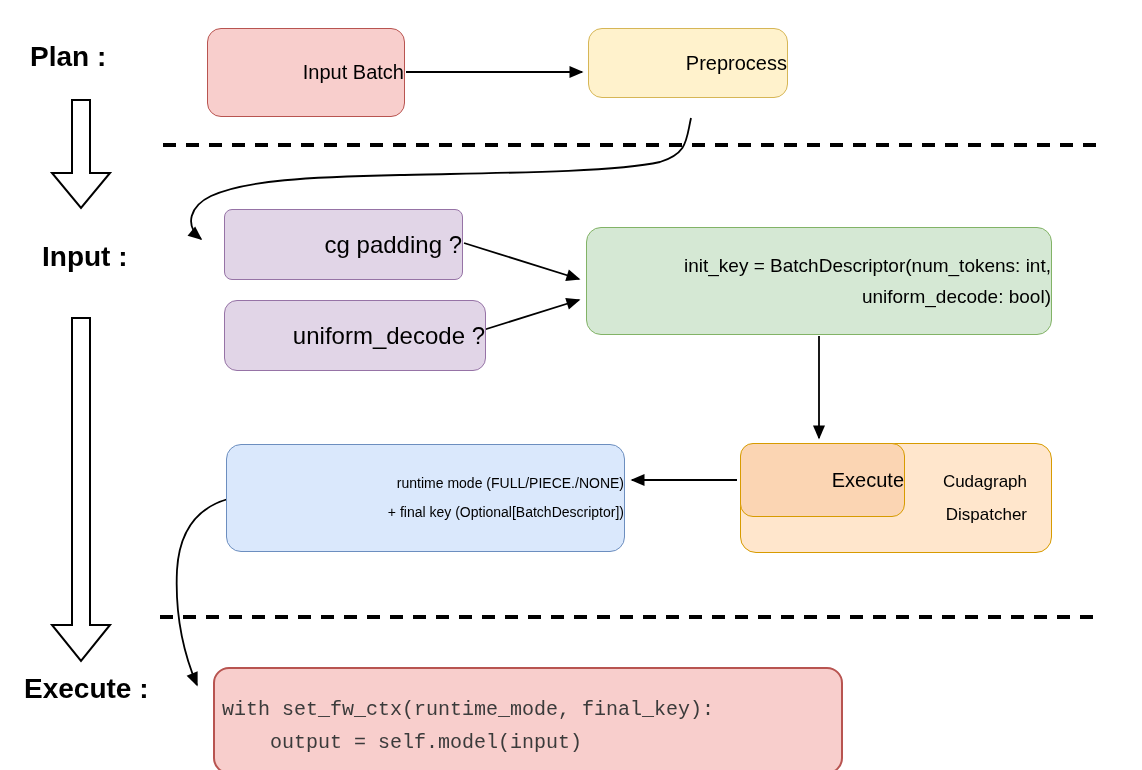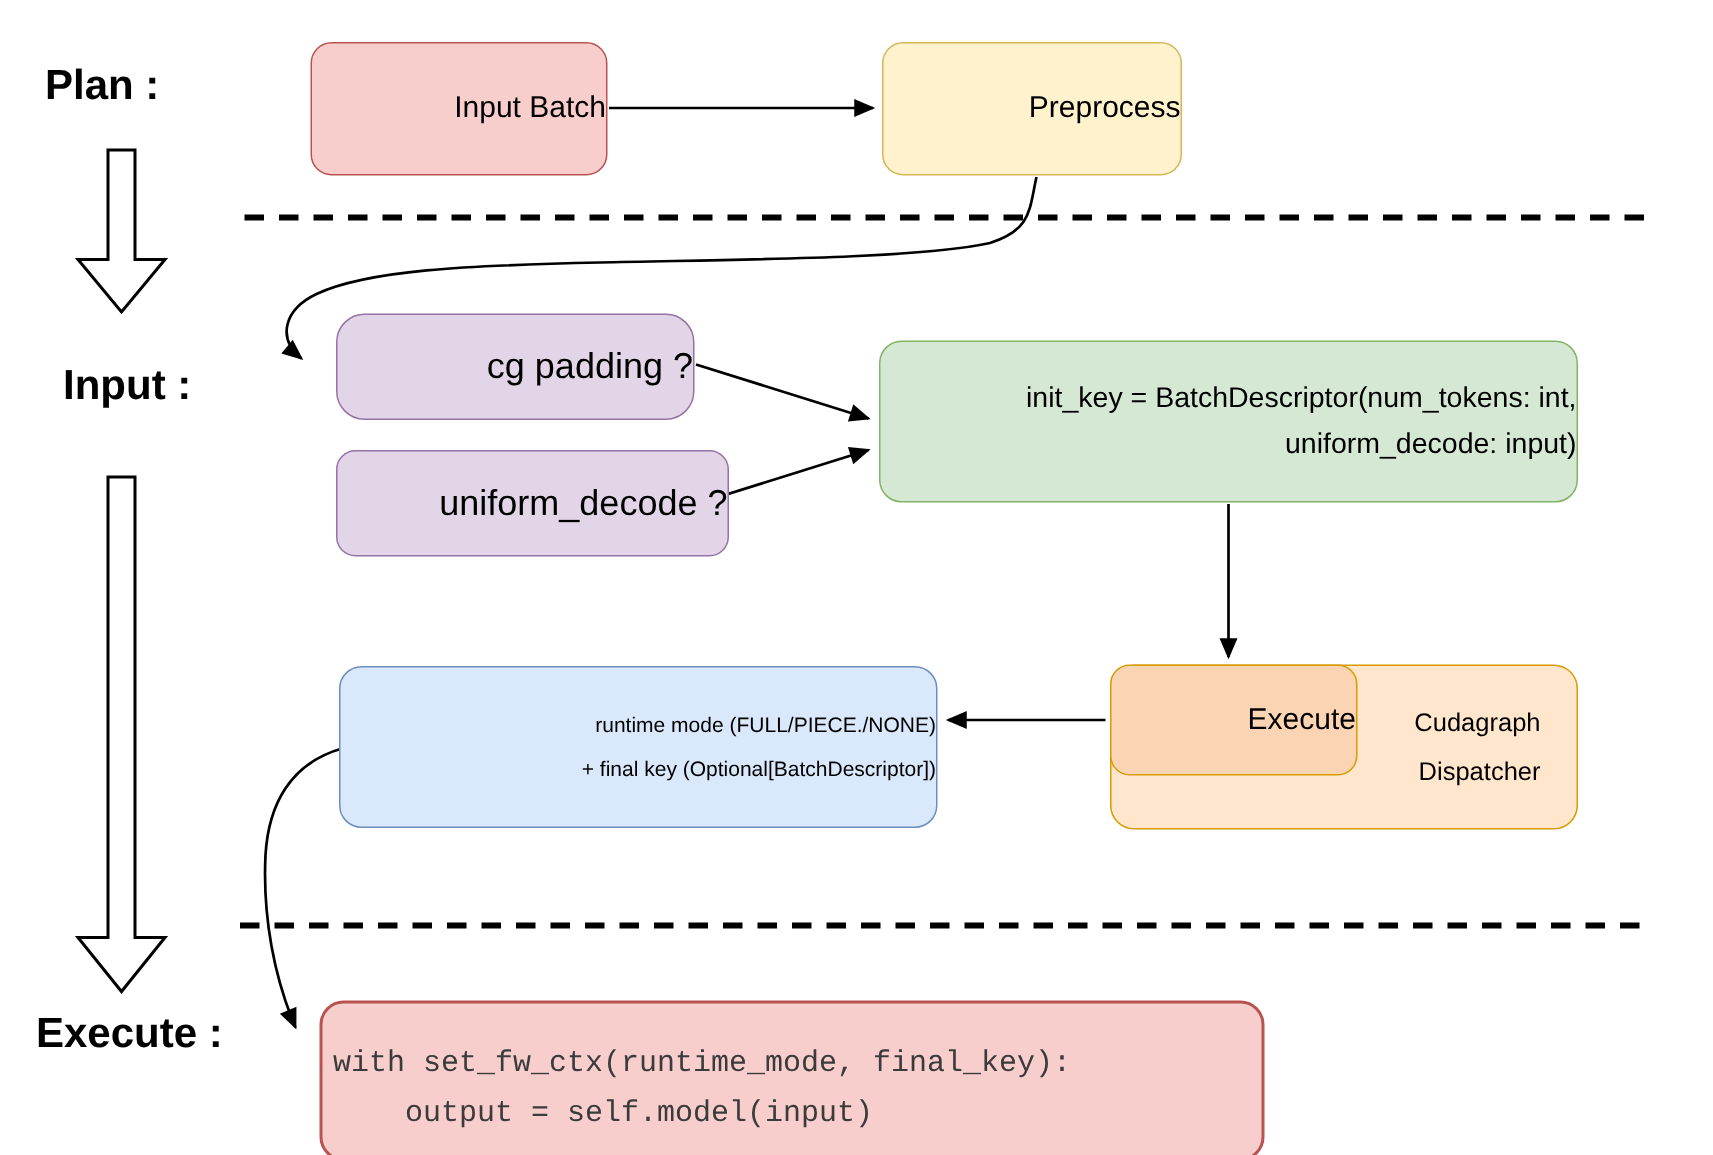--- a/index.html
+++ b/index.html
@@ -8,22 +8,22 @@
     font-family:"Liberation Sans",sans-serif;color:#000;
   }
   #connectors{position:absolute;left:0;top:0;width:1142px;height:770px;}
   .node{
     position:absolute;display:flex;flex-direction:column;align-items:flex-end;justify-content:center;
     text-align:center;box-sizing:border-box;line-height:1.25;
   }
   .stage-label{position:absolute;font-weight:bold;font-size:28px;color:#000;white-space:nowrap;}
   
   .n-input-batch{left:207px;top:28px;width:198px;height:89px;background:#f8cecc;border:1.6px solid #b85450;border-radius:14px;font-size:20px;}
-  .n-preprocess{left:588px;top:28px;width:200px;height:89px;background:#fff2cc;border:1.6px solid #d6b656;border-radius:14px;font-size:20px;}
-  .n-cg-padding{left:224px;top:209px;width:239px;height:71px;background:#e1d5e7;border:1.6px solid #9673a6;border-radius:19px;font-size:24px;}
+  .n-preprocess{left:588px;top:28px;width:200px;height:70px;background:#fff2cc;border:1.6px solid #d6b656;border-radius:14px;font-size:20px;}
+  .n-cg-padding{left:224px;top:209px;width:239px;height:71px;background:#e1d5e7;border:1.6px solid #9673a6;border-radius:8px;font-size:24px;}
   .n-uniform-decode{left:224px;top:300px;width:262px;height:71px;background:#e1d5e7;border:1.6px solid #9673a6;border-radius:13px;font-size:24px;}
   .n-init-key{left:586px;top:227px;width:466px;height:108px;background:#d5e8d4;border:1.6px solid #82b366;border-radius:15px;font-size:19px;line-height:31px;}
   .n-cudagraph{left:740px;top:443px;width:312px;height:110px;background:#ffe6cc;border:1.8px solid #d79b00;border-radius:16px;font-size:17px;line-height:33px;justify-content:center;align-items:flex-end;padding-right:24px;}
   .n-dispatch{left:740px;top:443px;width:165px;height:74px;background:#fbd5b3;border:1.8px solid #d79b00;border-radius:13px;font-size:20px;}
   .n-runtime{left:226px;top:444px;width:399px;height:108px;background:#dae8fc;border:1.6px solid #6c8ebf;border-radius:15px;font-size:14px;line-height:29px;}
   .n-code{
     left:213px;top:643px;width:630px;height:107px;background:#f8cecc;border:2px solid #b85450;border-radius:16px;
     font-family:"Liberation Mono","DejaVu Sans Mono",monospace;font-size:20px;line-height:33px;color:#3b3b3b;
     align-items:flex-start;text-align:left;padding:10px 4px 0 7px;white-space:pre;margin-top:24px;
   }
@@ -73,21 +73,21 @@
   <div class="node n-cg-padding">
     <span>cg padding ?</span>
   </div>
 
   <div class="node n-uniform-decode">
     <span>uniform_decode ?</span>
   </div>
 
   <div class="node n-init-key">
     <span>init_key = BatchDescriptor(num_tokens: int,</span>
-    <span>uniform_decode: input)</span>
+    <span>uniform_decode: bool)</span>
   </div>
 
   <div class="node n-cudagraph">
     <span>Cudagraph</span>
     <span>Dispatcher</span>
   </div>
 
   <div class="node n-dispatch">
     <span>Execute</span>
   </div>

